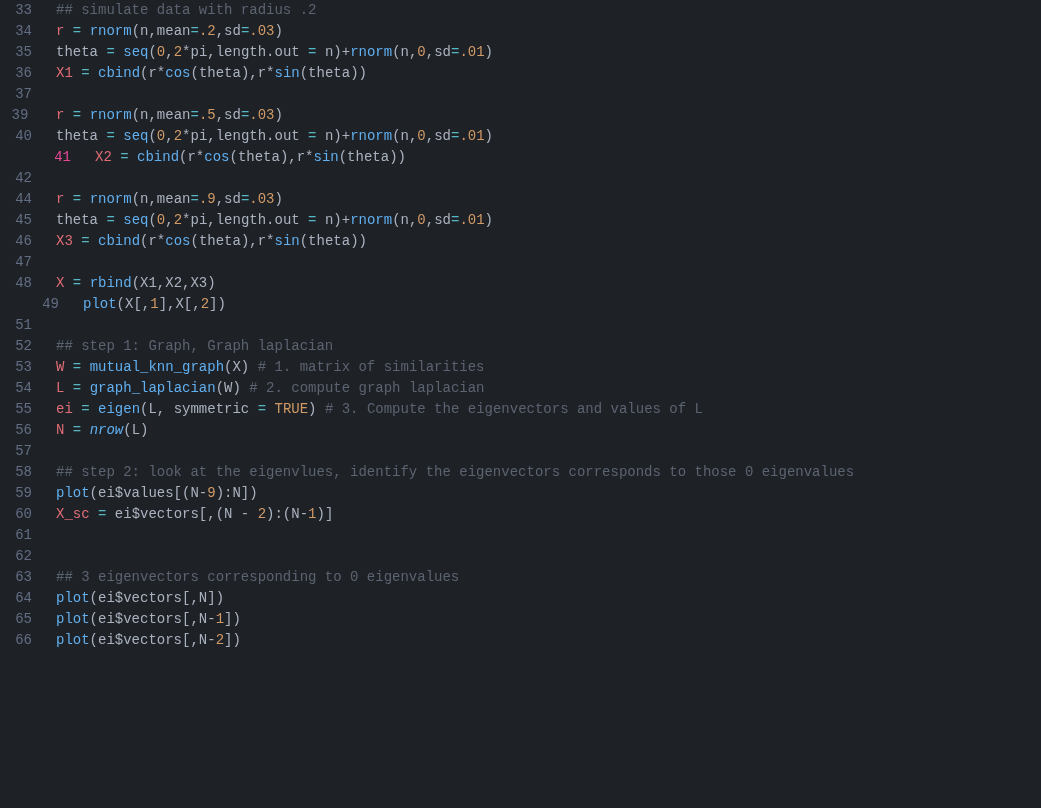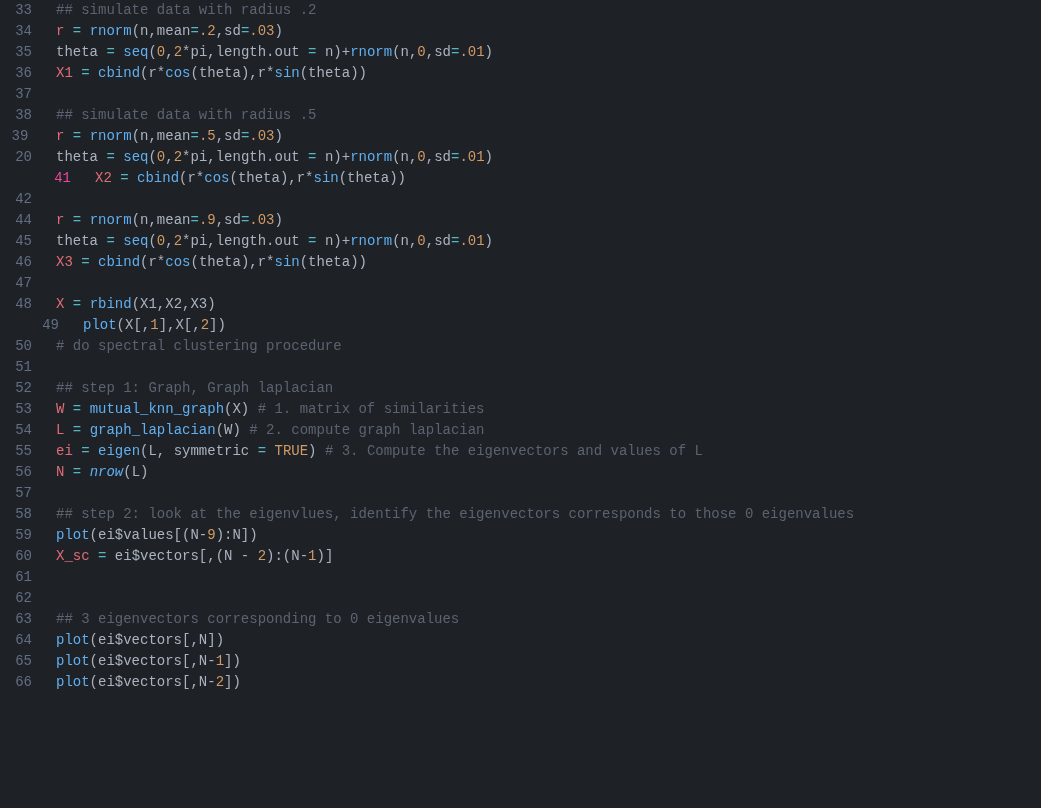--- a/index.html
+++ b/index.html
@@ -64,29 +64,25 @@
       </div>
       <div class="line-row">
         <span class="line-number" style="color: rgb(99, 109, 131);">36</span>
         <span class="line-content"><span style="color: rgb(224, 108, 117);">X1</span><span style="color: rgb(171, 178, 191);"> </span><span style="color: rgb(86, 182, 194);">=</span><span style="color: rgb(171, 178, 191);"> </span><span style="color: rgb(97, 175, 239);">cbind</span><span style="color: rgb(171, 178, 191);">(r*</span><span style="color: rgb(97, 175, 239);">cos</span><span style="color: rgb(171, 178, 191);">(theta),r*</span><span style="color: rgb(97, 175, 239);">sin</span><span style="color: rgb(171, 178, 191);">(theta))</span></span>
       </div>
       <div class="line-row">
         <span class="line-number" style="color: rgb(99, 109, 131);">37</span>
         <span class="line-content"><span style="color: rgb(171, 178, 191);"></span></span>
       </div>
       <div class="line-row">
-        <span class="line-number" style="color: rgb(99, 109, 131);">38</span>
-        <span class="line-content"><span style="color: rgb(92, 99, 112);">## simulate data with radius .5</span></span>
-      </div>
-      <div class="line-row">
         <span class="line-number" style="color: rgb(99, 109, 131); text-align: center;">39</span>
         <span class="line-content"><span style="color: rgb(224, 108, 117);">r</span><span style="color: rgb(171, 178, 191);"> </span><span style="color: rgb(86, 182, 194);">=</span><span style="color: rgb(171, 178, 191);"> </span><span style="color: rgb(97, 175, 239);">rnorm</span><span style="color: rgb(171, 178, 191);">(n,</span><span style="color: rgb(171, 178, 191);">mean</span><span style="color: rgb(86, 182, 194);">=</span><span style="color: rgb(209, 154, 102);">.5</span><span style="color: rgb(171, 178, 191);">,</span><span style="color: rgb(171, 178, 191);">sd</span><span style="color: rgb(86, 182, 194);">=</span><span style="color: rgb(209, 154, 102);">.03</span><span style="color: rgb(171, 178, 191);">)</span></span>
       </div>
       <div class="line-row">
-        <span class="line-number" style="color: rgb(99, 109, 131);">20</span>
+        <span class="line-number" style="color: rgb(99, 109, 131);">40</span>
         <span class="line-content"><span style="color: rgb(171, 178, 191);">theta </span><span style="color: rgb(86, 182, 194);">=</span><span style="color: rgb(171, 178, 191);"> </span><span style="color: rgb(97, 175, 239);">seq</span><span style="color: rgb(171, 178, 191);">(</span><span style="color: rgb(209, 154, 102);">0</span><span style="color: rgb(171, 178, 191);">,</span><span style="color: rgb(209, 154, 102);">2</span><span style="color: rgb(171, 178, 191);">*pi,</span><span style="color: rgb(171, 178, 191);">length.out </span><span style="color: rgb(86, 182, 194);">=</span><span style="color: rgb(171, 178, 191);"> n)+</span><span style="color: rgb(97, 175, 239);">rnorm</span><span style="color: rgb(171, 178, 191);">(n,</span><span style="color: rgb(209, 154, 102);">0</span><span style="color: rgb(171, 178, 191);">,</span><span style="color: rgb(171, 178, 191);">sd</span><span style="color: rgb(86, 182, 194);">=</span><span style="color: rgb(209, 154, 102);">.01</span><span style="color: rgb(171, 178, 191);">)</span></span>
       </div>
       <div class="line-row">
         <span class="line-number" style="color: #ec4899; margin-left: 39px;">41</span>
         <span class="line-content"><span style="color: rgb(224, 108, 117);">X2</span><span style="color: rgb(171, 178, 191);"> </span><span style="color: rgb(86, 182, 194);">=</span><span style="color: rgb(171, 178, 191);"> </span><span style="color: rgb(97, 175, 239);">cbind</span><span style="color: rgb(171, 178, 191);">(r*</span><span style="color: rgb(97, 175, 239);">cos</span><span style="color: rgb(171, 178, 191);">(theta),r*</span><span style="color: rgb(97, 175, 239);">sin</span><span style="color: rgb(171, 178, 191);">(theta))</span></span>
       </div>
       <div class="line-row">
         <span class="line-number" style="color: rgb(99, 109, 131);">42</span>
         <span class="line-content"><span style="color: rgb(171, 178, 191);"></span></span>
       </div>
@@ -106,24 +102,20 @@
         <span class="line-number" style="color: rgb(99, 109, 131);">47</span>
         <span class="line-content"><span style="color: rgb(171, 178, 191);"></span></span>
       </div>
       <div class="line-row">
         <span class="line-number" style="color: rgb(99, 109, 131);">48</span>
         <span class="line-content"><span style="color: rgb(224, 108, 117);">X</span><span style="color: rgb(171, 178, 191);"> </span><span style="color: rgb(86, 182, 194);">=</span><span style="color: rgb(171, 178, 191);"> </span><span style="color: rgb(97, 175, 239);">rbind</span><span style="color: rgb(171, 178, 191);">(X1,X2,X3)</span></span>
       </div>
       <div class="line-row">
         <span class="line-number" style="color: rgb(99, 109, 131); margin-left: 27px;">49</span>
         <span class="line-content"><span style="color: rgb(97, 175, 239);">plot</span><span style="color: rgb(171, 178, 191);">(X[,</span><span style="color: rgb(209, 154, 102);">1</span><span style="color: rgb(171, 178, 191);">],X[,</span><span style="color: rgb(209, 154, 102);">2</span><span style="color: rgb(171, 178, 191);">])</span></span>
-      </div>
-      <div class="line-row">
-        <span class="line-number" style="color: rgb(99, 109, 131);">50</span>
-        <span class="line-content"><span style="color: rgb(92, 99, 112);"># do spectral clustering procedure</span></span>
       </div>
       <div class="line-row">
         <span class="line-number" style="color: rgb(99, 109, 131);">51</span>
         <span class="line-content"><span style="color: rgb(171, 178, 191);"></span></span>
       </div>
       <div class="line-row">
         <span class="line-number" style="color: rgb(99, 109, 131);">52</span>
         <span class="line-content"><span style="color: rgb(92, 99, 112);">## step 1: Graph, Graph laplacian</span></span>
       </div>
       <div class="line-row">

